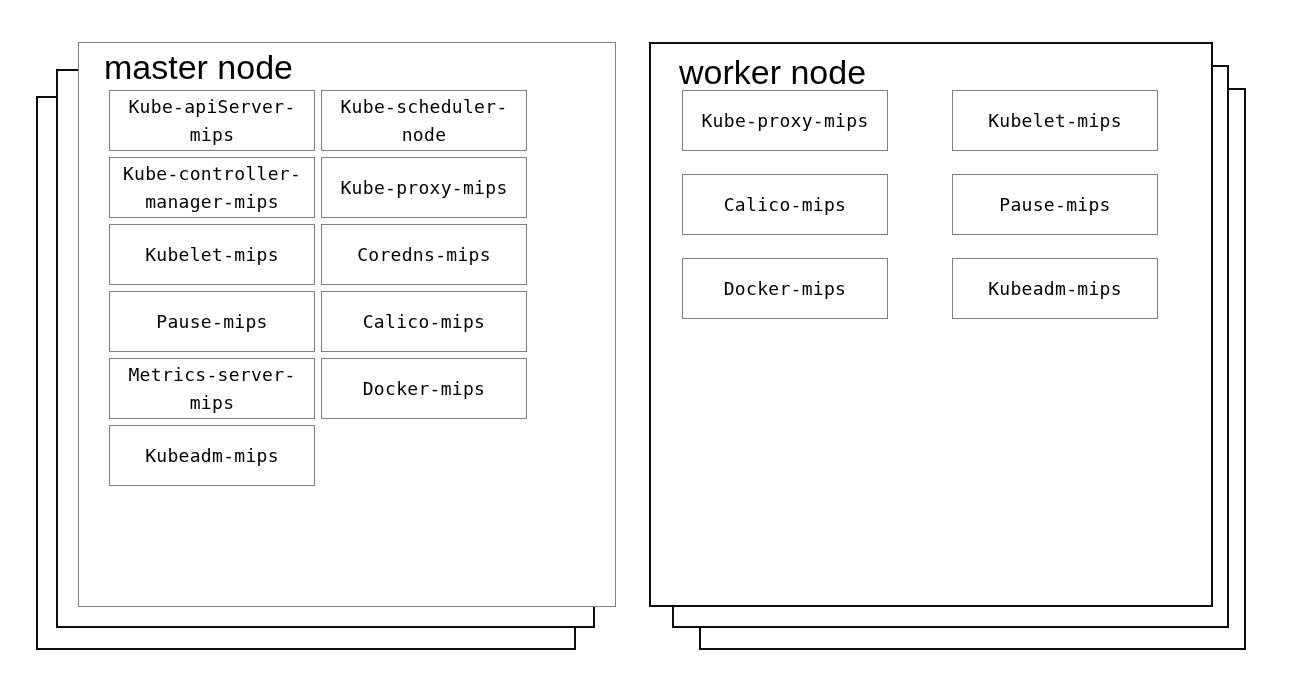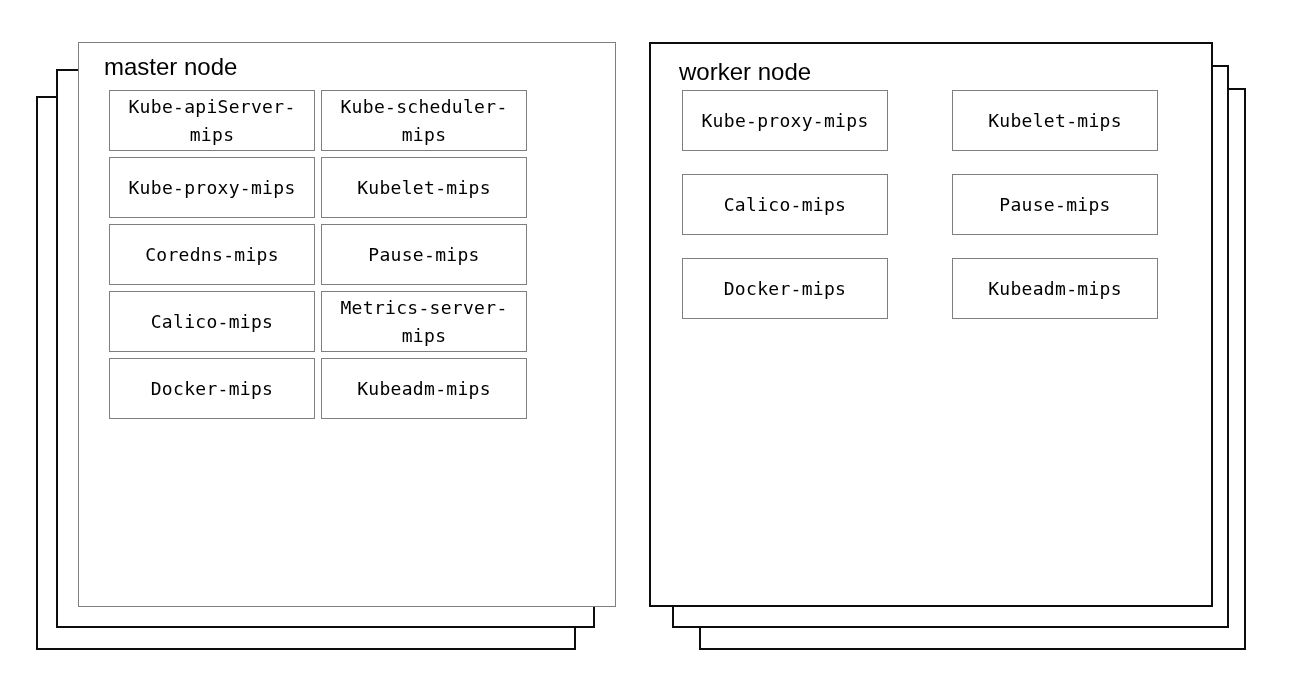--- a/index.html
+++ b/index.html
@@ -37,21 +37,21 @@
     left: 78px; top: 42px; width: 538px; height: 565px;
     border: 1.5px solid #7f7f7f;
   }
   .worker-front {
     left: 649px; top: 42px; width: 564px; height: 565px;
     border: 2px solid #0d0d0d;
     padding-left: 40px;
   }
   .node-title {
     position: absolute;
-    font-size: 24px;
+    font-size: 34px;
     line-height: 30px;
     color: #000000;
     white-space: nowrap;
   }
   .master-front .node-title { left: 25px; top: 9px; }
   .worker-front .node-title { left: 28px; top: 13px; }
   
   .components {
     position: absolute;
     display: grid;
@@ -94,21 +94,23 @@
 
   <div class="stack-layer master-l3"></div>
   <div class="stack-layer master-l2"></div>
 
   <div class="node-box master-front">
     <div class="node-title">master node</div>
     <div class="components master-components">
       <div class="comp">Kube-apiServer-
 mips</div>
       <div class="comp">Kube-scheduler-
-mips</div>
+node</div>
+      <div class="comp">Kube-controller-
+manager-mips</div>
       <div class="comp">Kube-proxy-mips</div>
       <div class="comp">Kubelet-mips</div>
       <div class="comp">Coredns-mips</div>
       <div class="comp">Pause-mips</div>
       <div class="comp">Calico-mips</div>
       <div class="comp">Metrics-server-
 mips</div>
       <div class="comp">Docker-mips</div>
       <div class="comp">Kubeadm-mips</div>
     </div>

